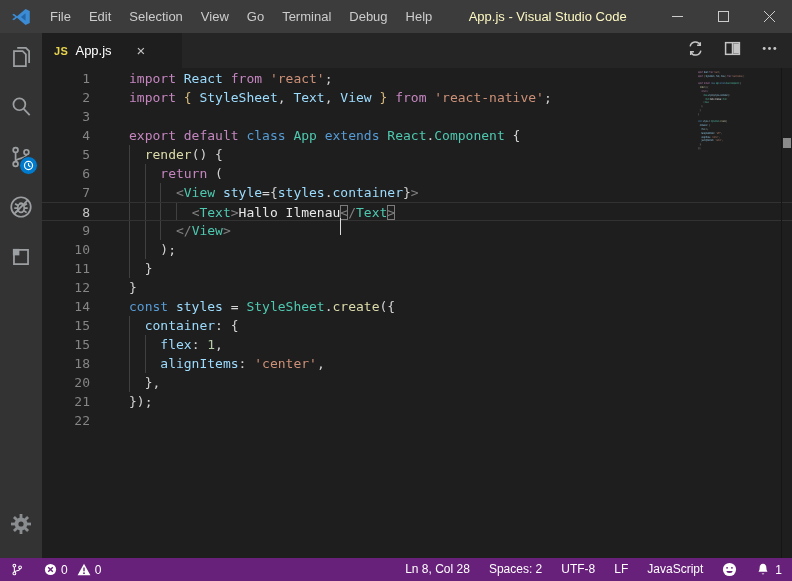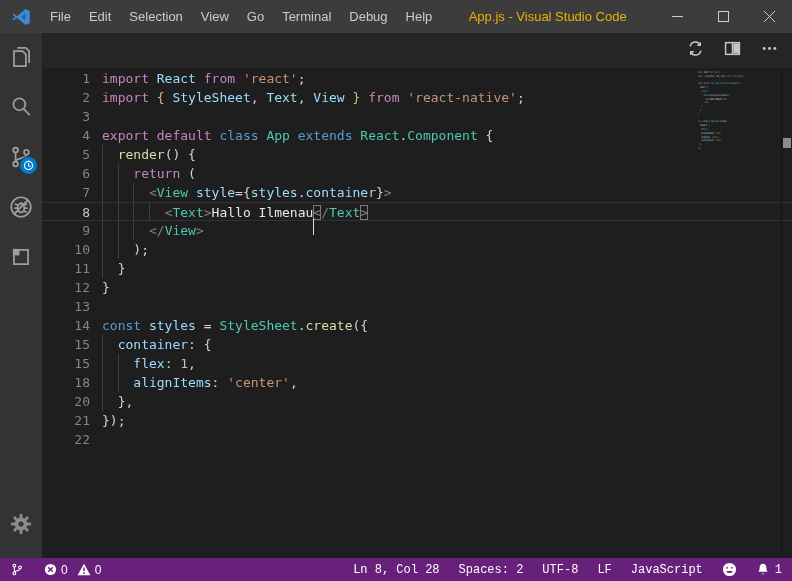--- a/index.html
+++ b/index.html
@@ -3,21 +3,21 @@
 <meta charset="utf-8">
 <style>
   html,body{margin:0;padding:0;background:#1e1e1e;}
   .window{width:792px;height:581px;display:flex;flex-direction:column;overflow:hidden;
           font-family:"Liberation Sans",sans-serif;user-select:none;}
   
   .titlebar{height:33px;background:#3c3c3c;display:flex;align-items:center;flex:0 0 33px;color:#cccccc;font-size:13px;}
   .vscode-logo{width:20px;height:20px;margin:0 10px 0 11px;display:flex;align-items:center;}
   .menus{display:flex;height:100%;align-items:center;}
   .menu-item{padding:0 9px;height:100%;display:flex;align-items:center;cursor:default;}
-  .win-title{flex:1;text-align:center;white-space:nowrap;overflow:hidden;color:#eab308;}
+  .win-title{flex:1;text-align:center;white-space:nowrap;overflow:hidden;color:#fef9c3;}
   .win-controls{display:flex;height:100%;}
   .win-btn{width:46px;height:100%;display:flex;align-items:center;justify-content:center;color:#cccccc;font-size:14px;}
   
   .main{flex:1;display:flex;min-height:0;}
   .activitybar{width:42px;background:#333333;display:flex;flex-direction:column;align-items:center;flex:0 0 42px;}
   .ab-item{width:42px;height:48px;margin-bottom:2px;display:flex;align-items:center;justify-content:center;position:relative;}
   .ab-item svg{stroke:#9da0a2;fill:none;stroke-width:1.6;}
   .ab-badge{position:absolute;right:4px;bottom:6px;width:17px;height:17px;border-radius:50%;
             display:flex;align-items:center;justify-content:center;border:1.5px solid #333333;box-sizing:content-box;}
   .ab-spacer{flex:1;}
@@ -30,38 +30,38 @@
   .tab-close{color:#c5c5c5;font-size:15px;margin-left:18px;line-height:1;}
   .tab-actions{margin-left:auto;display:flex;align-items:center;gap:20px;padding-right:14px;}
   .tab-actions svg{stroke:#c5c5c5;fill:none;stroke-width:1.4;}
   
   .editor{flex:1;position:relative;overflow:hidden;
           font-family:"DejaVu Sans Mono","Liberation Mono",monospace;font-size:13px;line-height:19px;padding-top:1px;}
   .line{display:flex;height:19px;box-sizing:border-box;}
   .line.active{border-top:1px solid #323232;border-bottom:1px solid #323232;}
   .ln{flex:0 0 48px;text-align:right;color:#858585;}
   .line.active .ln{color:#c6c6c6;}
-  .lc{margin-left:12px;position:relative;white-space:pre;flex:1;}
+  .lc{margin-left:39px;position:relative;white-space:pre;flex:1;}
   .guide{position:absolute;top:0;bottom:0;width:1px;background:#404040;}
   .tk-kw{color:#c586c0}.tk-kw2{color:#569cd6}.tk-type{color:#4ec9b0}.tk-fn{color:#dcdcaa}
   .tk-var{color:#9cdcfe}.tk-str{color:#ce9178}.tk-num{color:#b5cea8}.tk-pun{color:#d4d4d4}
   .tk-tagp{color:#808080}.tk-brk{color:#d7ba7d}.tk-txt{color:#e8e8e8}
   .match{outline:1px solid #7a7a7a;outline-offset:-1px;}
   .cursor{display:inline-block;width:0;position:relative;}
   .cursor::after{content:'';position:absolute;left:-0.5px;top:1px;width:1.5px;height:17px;background:#dcdcdc;}
   
   .minimap{position:absolute;top:3px;right:14px;width:80px;overflow:hidden;pointer-events:auto;}
   .minimap-inner{font-size:2.6px;line-height:3.8px;white-space:pre;transform:scaleX(0.55);transform-origin:top left;width:182%;}
   .ruler-border{position:absolute;top:0;bottom:0;right:10px;width:1px;background:#151515;}
   .ov-marker{position:absolute;right:1px;top:70px;width:8px;height:10px;background:#8a8a8a;}
   
   .statusbar{height:23px;flex:0 0 23px;display:flex;align-items:center;color:#ffffff;font-size:12px;padding:0 10px;}
   .sb-left{display:flex;align-items:center;gap:8px;}
   .sb-group{display:flex;align-items:center;gap:4px;}
-  .sb-right{margin-left:auto;display:flex;align-items:flex-end;gap:19px;font-family:Liberation Mono, monospace;}
+  .sb-right{margin-left:auto;display:flex;align-items:flex-start;gap:19px;}
   .sb-item{white-space:nowrap;}
   .sb-icon svg{display:block;}
 </style>
 </head>
 <body>
 
 <div class="window">
 
   <div class="titlebar">
     <span class="vscode-logo">
@@ -159,20 +159,25 @@
             <rect x="17.6" y="10.6" width="4.4" height="2.8" transform="rotate(45 12 12)"></rect>
             <circle cx="12" cy="12" r="6.4"></circle>
             <circle cx="12" cy="12" r="2.6" fill="#333333"></circle>
           </g>
         </svg>
       </div>
     </div>
 
     <div class="editor-col">
       <div class="tabbar">
+        <div class="tab">
+          <span class="js-badge">JS</span>
+          <span>App.js</span>
+          <span class="tab-close">×</span>
+        </div>
         <div class="tab-actions">
           <span>
             <svg width="17" height="17" viewBox="0 0 16 16">
               <path d="M3 6 a5 5 0 0 1 9.5 -1.2"></path>
               <path d="M12.5 2 v3 h-3"></path>
               <path d="M13 10 a5 5 0 0 1 -9.5 1.2"></path>
               <path d="M3.5 14 v-3 h3"></path>
             </svg>
           </span>
           <span>
@@ -238,24 +243,20 @@
             </div>
             <div class="line">
               <span class="ln">11</span>
               <span class="lc"><span class="guide" style="left: calc(0ch);"></span><span class="tk-pun">  }</span></span>
             </div>
             <div class="line">
               <span class="ln">12</span>
               <span class="lc"><span class="tk-pun">}</span></span>
             </div>
             <div class="line">
-              <span class="ln">13</span>
-              <span class="lc"></span>
-            </div>
-            <div class="line">
               <span class="ln">14</span>
               <span class="lc"><span class="tk-kw2">const</span><span class="tk-pun"> </span><span class="tk-var">styles</span><span class="tk-pun"> = </span><span class="tk-type">StyleSheet</span><span class="tk-pun">.</span><span class="tk-fn">create</span><span class="tk-pun">({</span></span>
             </div>
             <div class="line">
               <span class="ln">15</span>
               <span class="lc"><span class="guide" style="left: calc(0ch);"></span><span class="tk-pun">  </span><span class="tk-var">container</span><span class="tk-pun">: {</span></span>
             </div>
             <div class="line">
               <span class="ln">15</span>
               <span class="lc"><span class="guide" style="left: calc(0ch);"></span><span class="guide" style="left: calc(2ch);"></span><span class="tk-pun">    </span><span class="tk-var">flex</span><span class="tk-pun">: </span><span class="tk-num">1</span><span class="tk-pun">,</span></span>

